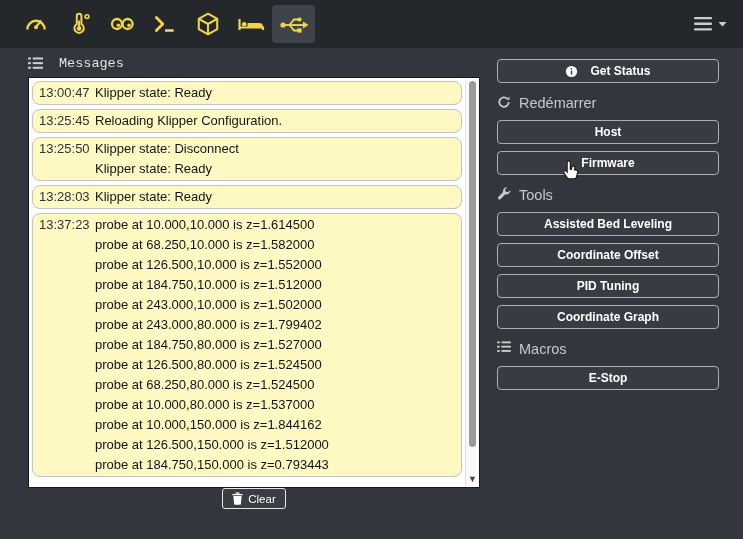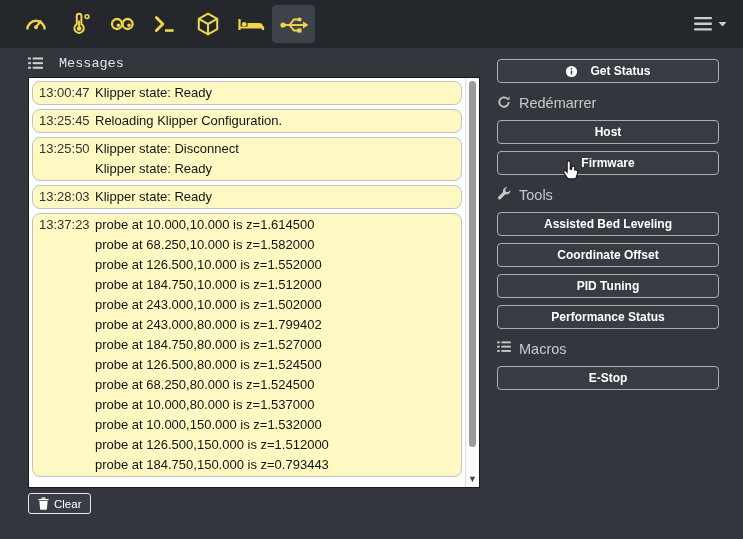--- a/index.html
+++ b/index.html
@@ -60,21 +60,21 @@
   .scroll-thumb {
     position: absolute; top: 3px; right: 3px;
     width: 7px; height: 366px;
     background: #9a9a9a; border-radius: 4px;
   }
   .scroll-arrow {
     position: absolute; bottom: 3px; right: 0;
     width: 13px; text-align: center;
     font-size: 9px; color: #444; line-height: 10px;
   }
-  .terminal-footer { margin-top: 5px; display: flex; justify-content: flex-start; }
+  .terminal-footer { display: flex; justify-content: center; }
   .clear-btn {
     display: flex; align-items: center; gap: 5px;
     background: #3a3e44; color: #fff;
     border: 1px solid #e6e6e6; border-radius: 3px;
     font-size: 11.5px; padding: 3px 9px;
     font-family: inherit; cursor: pointer;
   }
 
   
   .right-panel { position: absolute; left: 497px; top: 59px; width: 222px; }
@@ -249,21 +249,21 @@
       <div class="msg-line">
           <span class="msg-time"></span>
           <span class="msg-text">probe at 68.250,80.000 is z=1.524500</span>
         </div>
       <div class="msg-line">
           <span class="msg-time"></span>
           <span class="msg-text">probe at 10.000,80.000 is z=1.537000</span>
         </div>
       <div class="msg-line">
           <span class="msg-time"></span>
-          <span class="msg-text">probe at 10.000,150.000 is z=1.532000</span>
+          <span class="msg-text">probe at 10.000,150.000 is z=1.844162</span>
         </div>
       <div class="msg-line">
           <span class="msg-time"></span>
           <span class="msg-text">probe at 126.500,150.000 is z=1.512000</span>
         </div>
       <div class="msg-line">
           <span class="msg-time"></span>
           <span class="msg-text">probe at 184.750,150.000 is z=0.793443</span>
         </div>
     </div>
@@ -311,21 +311,21 @@
 
   <div class="section-header">
     <svg width="14" height="14" viewBox="0 0 16 16">
       <path d="M15.2 4.2a4.3 4.3 0 0 1-5.7 4.1l-5.3 5.3a1.75 1.75 0 0 1-2.5-2.5l5.3-5.3A4.3 4.3 0 0 1 11.7.4L9.3 2.8l.7 2.6 2.6.7 2.4-2.4c.1.2.2.3.2.5z" fill="#c9c9c9"></path>
     </svg>
     <span>Tools</span>
   </div>
   <button class="side-btn">Assisted Bed Leveling</button>
   <button class="side-btn">Coordinate Offset</button>
   <button class="side-btn">PID Tuning</button>
-  <button class="side-btn">Performance Status</button>
+  <button class="side-btn">Coordinate Graph</button>
 
   <div class="section-header">
     <svg width="14" height="12" viewBox="0 0 16 14">
       <rect x="0" y="0.5" width="3" height="2.2" fill="#c9c9c9"></rect>
         <rect x="5" y="0.5" width="11" height="2.2" fill="#c9c9c9"></rect>
       <rect x="0" y="5.5" width="3" height="2.2" fill="#c9c9c9"></rect>
         <rect x="5" y="5.5" width="11" height="2.2" fill="#c9c9c9"></rect>
       <rect x="0" y="10.5" width="3" height="2.2" fill="#c9c9c9"></rect>
         <rect x="5" y="10.5" width="11" height="2.2" fill="#c9c9c9"></rect>
     </svg>

